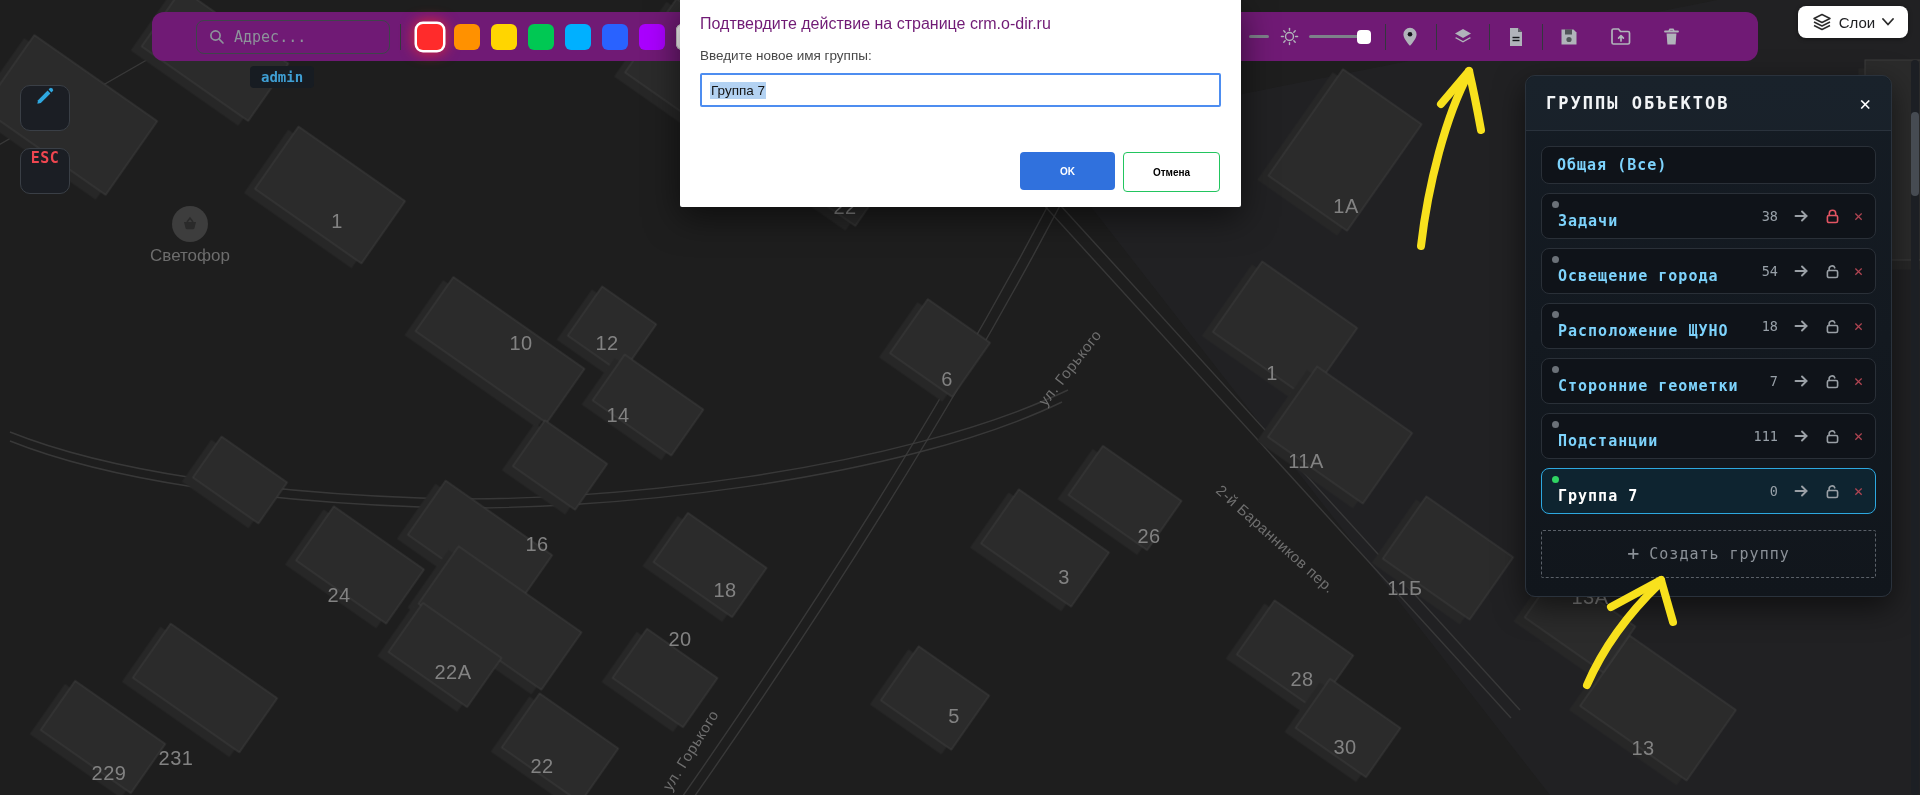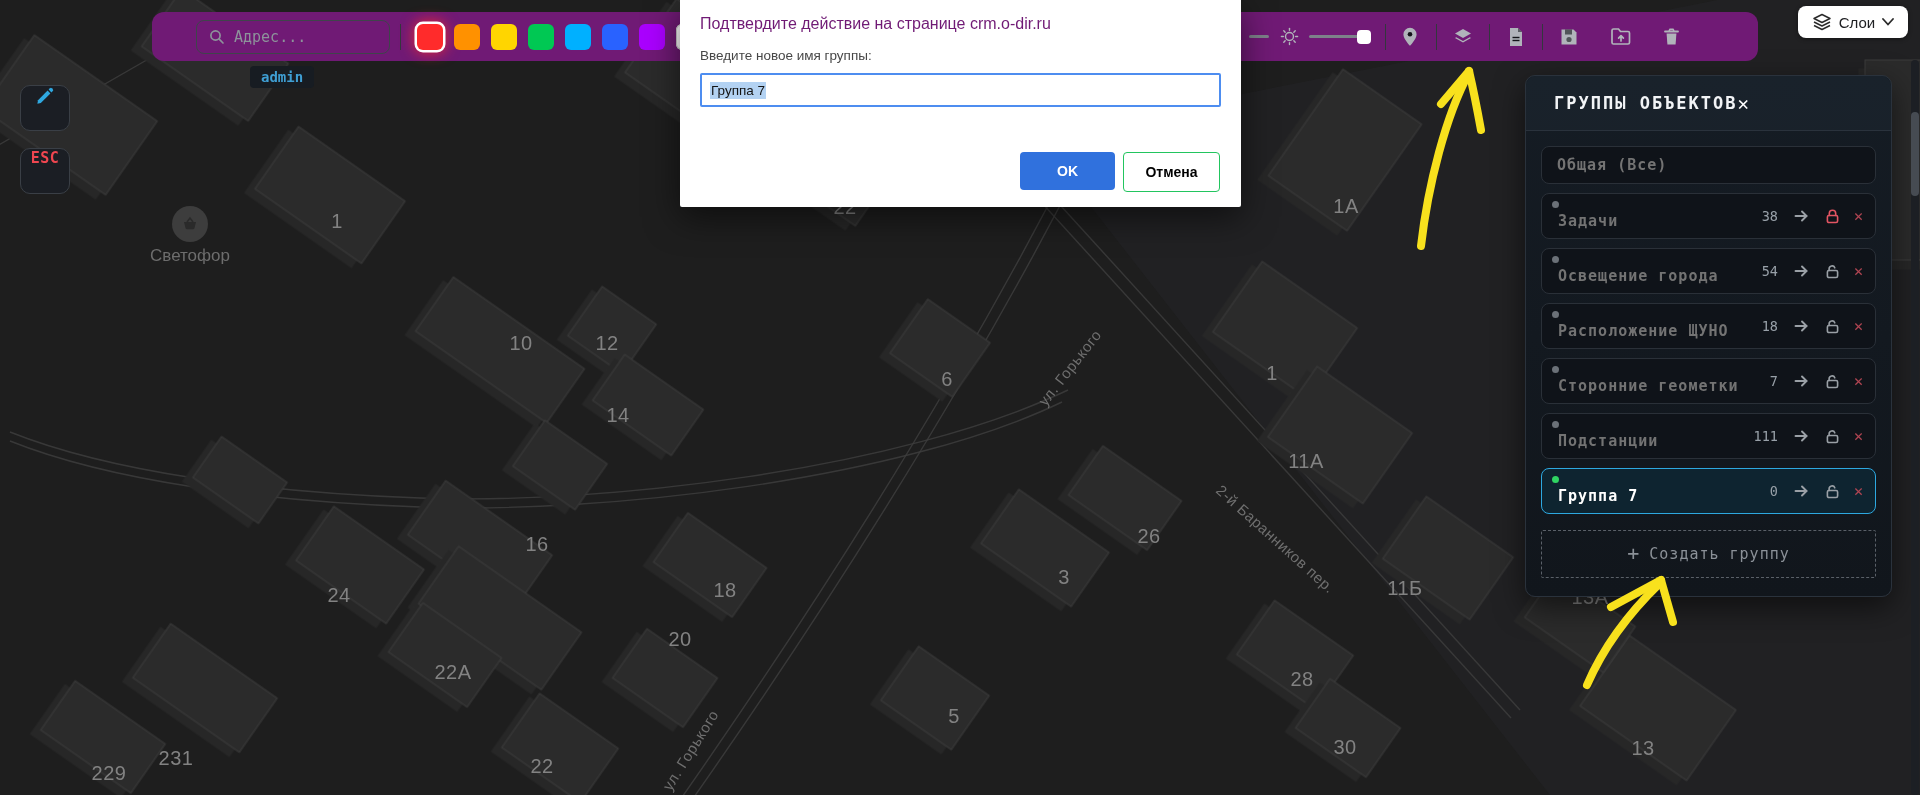--- a/index.html
+++ b/index.html
@@ -47,31 +47,31 @@
   
   .left-tools{position:absolute;left:20px;top:85px;z-index:6;display:flex;flex-direction:column;gap:17px;}
   .tool-btn{width:48px;height:44px;background:#1b1e24;border:1px solid #3a3f46;border-radius:10px;
     display:flex;justify-content:center;cursor:pointer;}
   .esc-label{font-family:"DejaVu Sans Mono",monospace;font-weight:bold;font-size:15px;color:#ef4650;letter-spacing:.5px;}
 
   
   .panel{position:absolute;left:1525px;top:75px;width:365px;height:520px;z-index:5;
     background:linear-gradient(180deg,#151c24 0%,#11161c 100%);border:1px solid #2a323c;border-radius:10px;
     box-shadow:0 10px 30px rgba(0,0,0,.55);color:#dcdfe3;font-family:"DejaVu Sans Mono",monospace;}
-  .panel-header{height:54px;display:flex;align-items:center;padding:0 28px;
+  .panel-header{height:54px;display:flex;align-items:center;justify-content:space-between;padding:0 20px;
     border-bottom:1px solid #2a323c;background:rgba(35,46,58,.35);border-radius:10px 10px 0 0;}
   .panel-title{font-size:17px;font-weight:bold;letter-spacing:2px;color:#f2f4f6;}
   .panel-close{color:#fff;font-size:19px;font-weight:bold;cursor:pointer;line-height:1;}
   .panel-body{padding:15px;}
   .g-item{position:relative;height:44px;margin-bottom:9px;background:#0f1319;border:1px solid #2a3038;border-radius:8px;cursor:pointer;}
   .g-item.plain{height:36px;display:flex;align-items:center;}
   .g-item.plain .g-label{margin-left:15px;}
   .g-item .dot{position:absolute;left:10px;top:7px;width:7px;height:7px;border-radius:50%;background:#6b7178;}
   .g-item .dot.green{background:#2fd463;}
-  .g-item .g-label{font-size:15px;font-weight:bold;letter-spacing:1px;color:#737373;}
+  .g-item .g-label{font-size:15px;font-weight:bold;letter-spacing:1px;color:#7dd3fc;}
   .g-item:not(.plain) .g-label{position:absolute;left:16px;bottom:8px;}
   .g-item.active{background:#0e2430;border:1px solid #2da8e0;}
   .g-item.active .g-label{color:#ffffff;}
   .g-right{position:absolute;right:12px;top:0;height:100%;display:flex;align-items:center;gap:13px;}
   .g-count{font-size:13.5px;color:#98a0a8;margin-right:2px;}
   .g-ic{display:flex;align-items:center;color:#9aa0a6;}
   .g-ic.lock-red{color:#e25563;}
   .g-ic.del{color:#b04552;font-size:15px;font-weight:bold;}
   .create-btn{margin-top:16px;height:46px;border:1.5px dashed #5a6068;border-radius:2px;display:flex;
     align-items:center;justify-content:center;gap:10px;color:#8b9198;cursor:pointer;}
@@ -80,21 +80,21 @@
 
   
   .dialog{position:absolute;left:680px;top:0;width:561px;height:207px;z-index:10;background:#fff;
     border-radius:0 0 2px 2px;box-shadow:0 10px 34px rgba(0,0,0,.55);padding:0;color:#202124;}
   .dlg-title{margin:15px 20px 0;font-size:16px;color:#701a75;}
   .dlg-prompt{margin:15px 20px 0;font-size:13.5px;color:#474747;}
   .dlg-input{margin:10px 20px 0;height:30px;border:2px solid #4d8df0;border-radius:2px;display:flex;align-items:center;
     padding:0 8px;font-size:13.5px;cursor:text;}
   .dlg-input .sel{background:#b3d2f2;color:#141414;padding:1px 1px;}
   .dlg-buttons{position:absolute;right:21px;bottom:15px;display:flex;gap:8px;}
-  .btn{width:95px;height:38px;border-radius:4px;font-size:14px;font-weight:bold;display:flex;align-items:center;
+  .btn{width:95px;height:38px;border-radius:4px;font-size:10px;font-weight:bold;display:flex;align-items:center;
     justify-content:center;cursor:pointer;font-family:"Liberation Sans",sans-serif;}
   .btn-ok{background:#3071dd;color:#fff;}
   .btn-cancel{background:#fff;border:1px solid #22c55e;color:#000000;}
 
   
   .arrows{position:absolute;left:0;top:0;z-index:7;pointer-events:none;}
   .scrollbar{position:absolute;right:1px;top:60px;bottom:0;width:8px;z-index:9;background:#1c1f24;border-radius:4px;}
   .scroll-thumb{position:absolute;left:0;top:52px;width:8px;height:84px;background:#464b52;border-radius:4px;}
 </style>
 </head>

